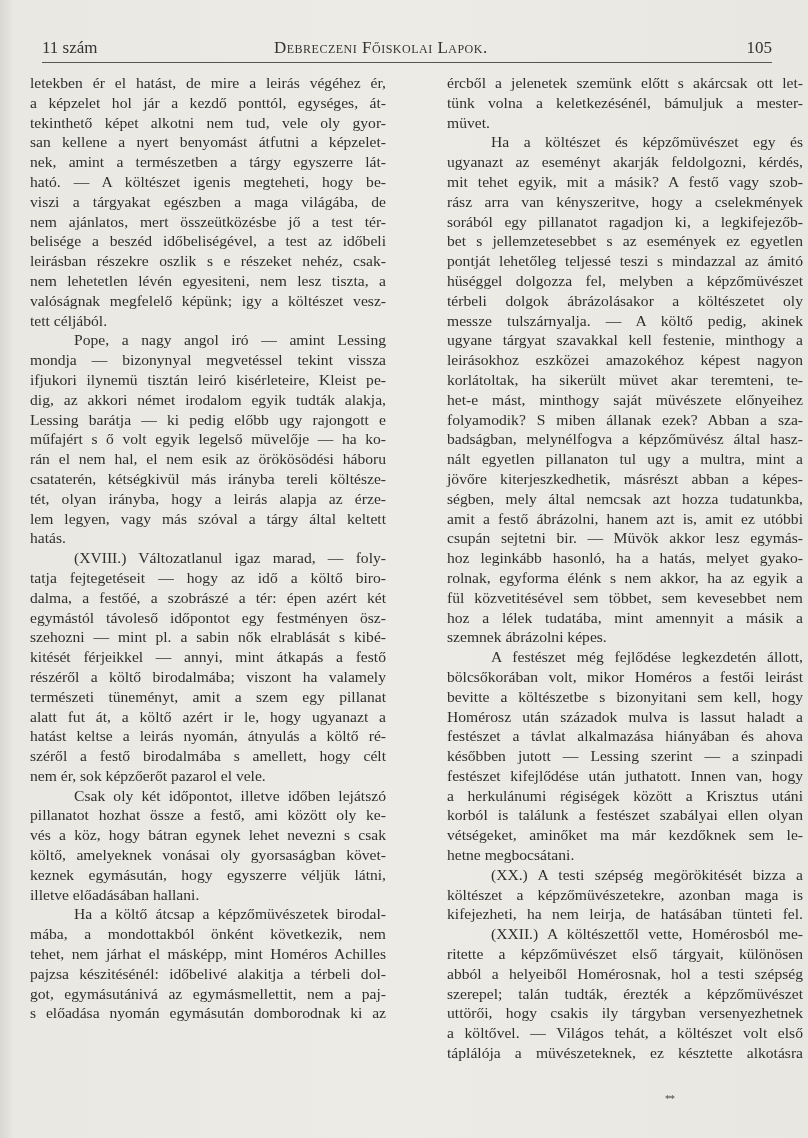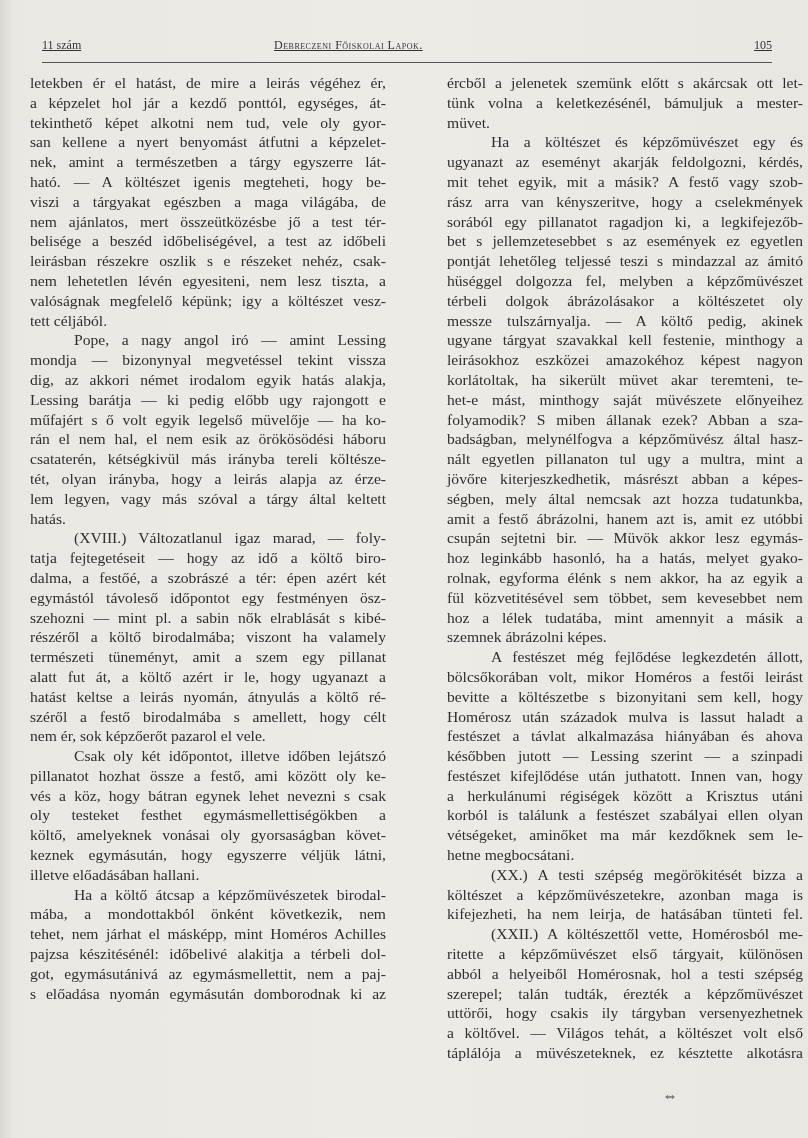--- a/index.html
+++ b/index.html
@@ -7,21 +7,21 @@
     width: 808px; height: 1138px; overflow: hidden;
     background: #e9e7e2;
     font-family: "Liberation Serif", "DejaVu Serif", serif;
     color: #2a2a2a;
     position: relative;
   }
   .page { position: absolute; left: 0; top: 0; width: 808px; height: 1138px;
     background: linear-gradient(90deg, #d9d7d2 0px, #eae8e3 14px, #ecebe6 400px, #e9e7e2 808px); }
   .header { position: absolute; left: 42px; top: 36px; width: 730px; height: 26px;
     border-bottom: 1px solid #555; }
-  .header span { position: absolute; top: 2px; font-size: 12px; color: #333; text-decoration: underline; }
+  .header span { position: absolute; top: 2px; font-size: 17px; color: #333; }
   .h-left { left: 0; }
   .h-center { left: 232px; font-variant: small-caps; letter-spacing: 0.5px; }
   .h-right { right: 0; }
   .col { position: absolute; top: 73px; width: 356px; }
   .col-left { left: 30px; }
   .col-right { left: 415px; margin-left: 32px; }
   .line { display: block; height: 19.8px; line-height: 19.8px; font-size: 15.6px;
     white-space: nowrap; text-align: justify; text-align-last: justify; color: #2f2f2f; }
   .line.last { text-align-last: left; }
   .line.indent { padding-left: 44px; }
@@ -45,43 +45,44 @@
       <span class="line">ható. — A költészet igenis megteheti, hogy be-</span>
       <span class="line">viszi a tárgyakat egészben a maga világába, de</span>
       <span class="line">nem ajánlatos, mert összeütközésbe jő a test tér-</span>
       <span class="line">belisége a beszéd időbeliségével, a test az időbeli</span>
       <span class="line">leirásban részekre oszlik s e részeket nehéz, csak-</span>
       <span class="line">nem lehetetlen lévén egyesiteni, nem lesz tiszta, a</span>
       <span class="line">valóságnak megfelelő képünk; igy a költészet vesz-</span>
       <span class="line last">tett céljából.</span>
       <span class="line indent">Pope, a nagy angol iró — amint Lessing</span>
       <span class="line">mondja — bizonynyal megvetéssel tekint vissza</span>
-      <span class="line">dig, az akkori német irodalom egyik hatás alakja,</span>
+      <span class="line">ifjukori ilynemü tisztán leiró kisérleteire, Kleist pe-</span>
+      <span class="line">dig, az akkori német irodalom egyik tudták alakja,</span>
       <span class="line">Lessing barátja — ki pedig előbb ugy rajongott e</span>
       <span class="line">műfajért s ő volt egyik legelső müvelője — ha ko-</span>
       <span class="line">rán el nem hal, el nem esik az örökösödési háboru</span>
       <span class="line">csataterén, kétségkivül más irányba tereli költésze-</span>
       <span class="line">tét, olyan irányba, hogy a leirás alapja az érze-</span>
       <span class="line">lem legyen, vagy más szóval a tárgy által keltett</span>
       <span class="line last">hatás.</span>
       <span class="line indent">(XVIII.) Változatlanul igaz marad, — foly-</span>
       <span class="line">tatja fejtegetéseit — hogy az idő a költő biro-</span>
       <span class="line">dalma, a festőé, a szobrászé a tér: épen azért két</span>
       <span class="line">egymástól távoleső időpontot egy festményen ösz-</span>
       <span class="line">szehozni — mint pl. a sabin nők elrablását s kibé-</span>
+      <span class="line">kitését férjeikkel — annyi, mint átkapás a festő</span>
       <span class="line">részéről a költő birodalmába; viszont ha valamely</span>
       <span class="line">természeti tüneményt, amit a szem egy pillanat</span>
       <span class="line">alatt fut át, a költő azért ir le, hogy ugyanazt a</span>
       <span class="line">hatást keltse a leirás nyomán, átnyulás a költő ré-</span>
       <span class="line">széről a festő birodalmába s amellett, hogy célt</span>
       <span class="line last">nem ér, sok képzőerőt pazarol el vele.</span>
       <span class="line indent">Csak oly két időpontot, illetve időben lejátszó</span>
       <span class="line">pillanatot hozhat össze a festő, ami között oly ke-</span>
       <span class="line">vés a köz, hogy bátran egynek lehet nevezni s csak</span>
-      <span class="line">oly testeket festhet egymásmellettiségökben a</span>
       <span class="line">költő, amelyeknek vonásai oly gyorsaságban követ-</span>
       <span class="line">keznek egymásután, hogy egyszerre véljük látni,</span>
       <span class="line last">illetve előadásában hallani.</span>
       <span class="line indent">Ha a költő átcsap a képzőmüvészetek birodal-</span>
       <span class="line">mába, a mondottakból önként következik, nem</span>
       <span class="line">tehet, nem járhat el másképp, mint Homéros Achilles</span>
       <span class="line">pajzsa készitésénél: időbelivé alakitja a térbeli dol-</span>
       <span class="line">got, egymásutánivá az egymásmellettit, nem a paj-</span>
       <span class="line">s előadása nyomán egymásután domborodnak ki az</span>
     </div>

